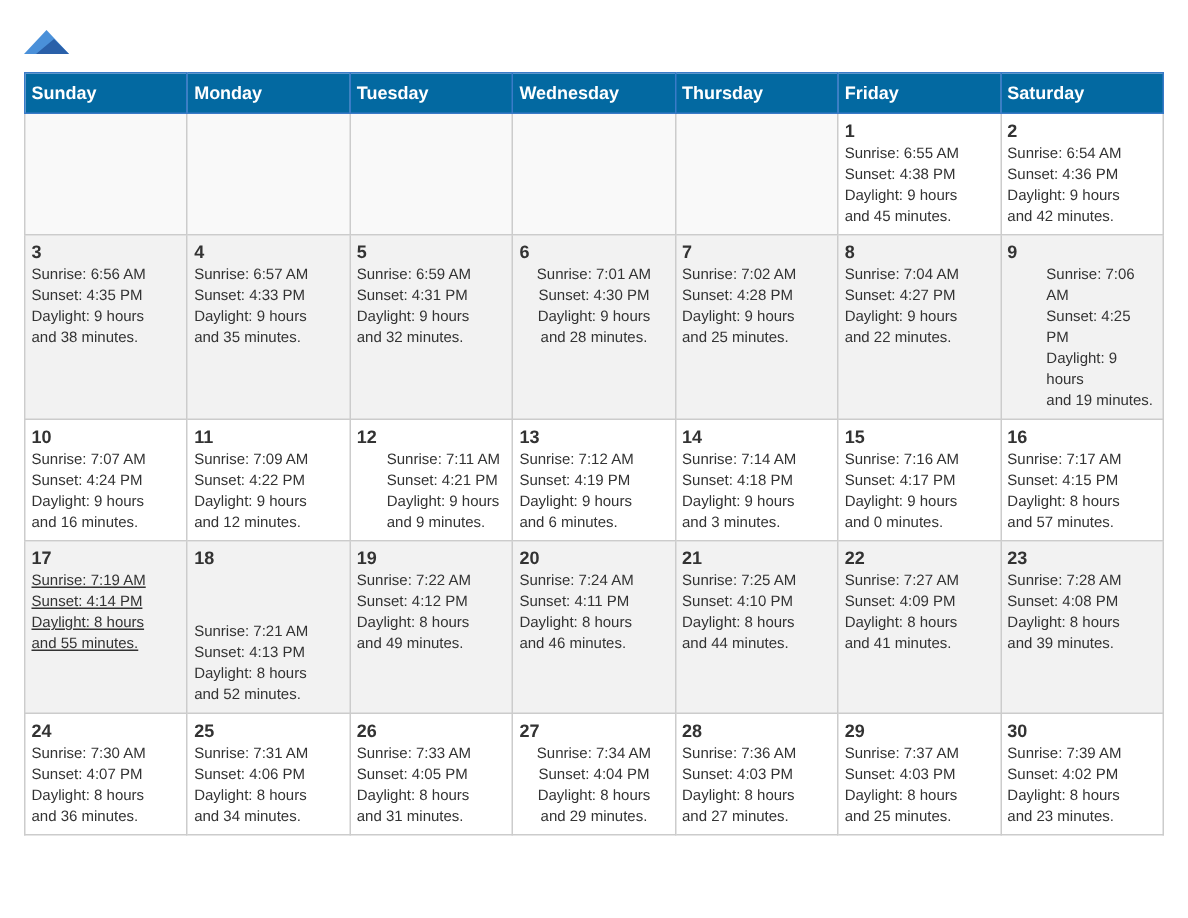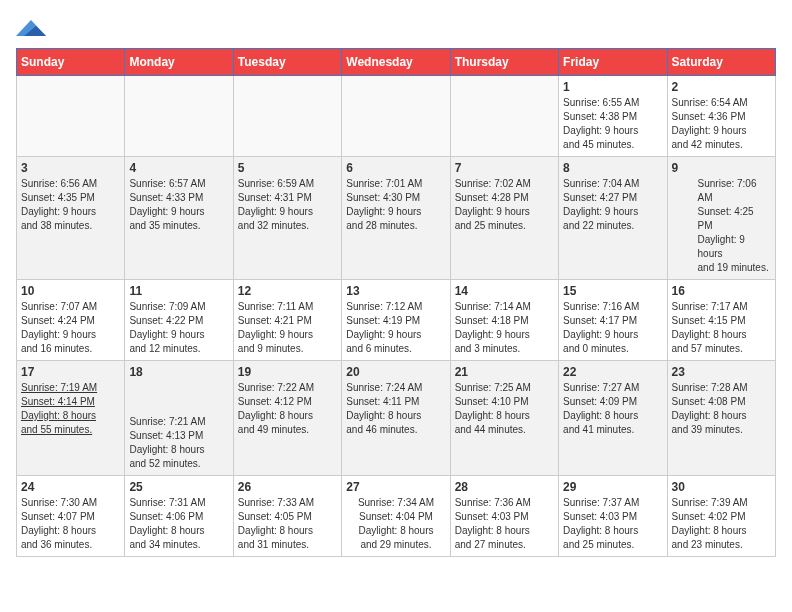--- a/index.html
+++ b/index.html
@@ -46,21 +46,21 @@
     .location-title {
       font-size: 16px;
       color: #333;
     }
     .calendar {
       width: 100%;
       border-collapse: collapse;
       border: 1px solid #ccc;
     }
     .calendar th {
-      background: #ef4444;
+      background: #0369a1;
       color: #fff;
       font-size: 12px;
       font-weight: bold;
       padding: 6px 4px;
       text-align: left;
       border: 1px solid #3a7bc8;
     }
     .calendar td {
       vertical-align: top;
       border: 1px solid #ccc;
@@ -163,21 +163,21 @@
         </td>
         <td>
           <span class="day-number">5</span>
           <div class="day-info" style="white-space: pre-line;">Sunrise: 6:59 AM
 Sunset: 4:31 PM
 Daylight: 9 hours
 and 32 minutes.</div>
         </td>
         <td>
           <span class="day-number">6</span>
-          <div class="day-info" style="white-space: pre-line;">Sunrise: 7:01 AM
+          <div class="day-info" style="white-space: pre-line; text-align: center;">Sunrise: 7:01 AM
 Sunset: 4:30 PM
 Daylight: 9 hours
 and 28 minutes.</div>
         </td>
         <td>
           <span class="day-number">7</span>
           <div class="day-info" style="white-space: pre-line;">Sunrise: 7:02 AM
 Sunset: 4:28 PM
 Daylight: 9 hours
 and 25 minutes.</div>
@@ -207,21 +207,21 @@
         </td>
         <td>
           <span class="day-number">11</span>
           <div class="day-info" style="white-space: pre-line;">Sunrise: 7:09 AM
 Sunset: 4:22 PM
 Daylight: 9 hours
 and 12 minutes.</div>
         </td>
         <td>
           <span class="day-number">12</span>
-          <div class="day-info" style="white-space: pre-line;">Sunrise: 7:11 AM
+          <div class="day-info" style="white-space: pre-line; margin-left: 20px;">Sunrise: 7:11 AM
 Sunset: 4:21 PM
 Daylight: 9 hours
 and 9 minutes.</div>
         </td>
         <td>
           <span class="day-number">13</span>
           <div class="day-info" style="white-space: pre-line;">Sunrise: 7:12 AM
 Sunset: 4:19 PM
 Daylight: 9 hours
 and 6 minutes.</div>

